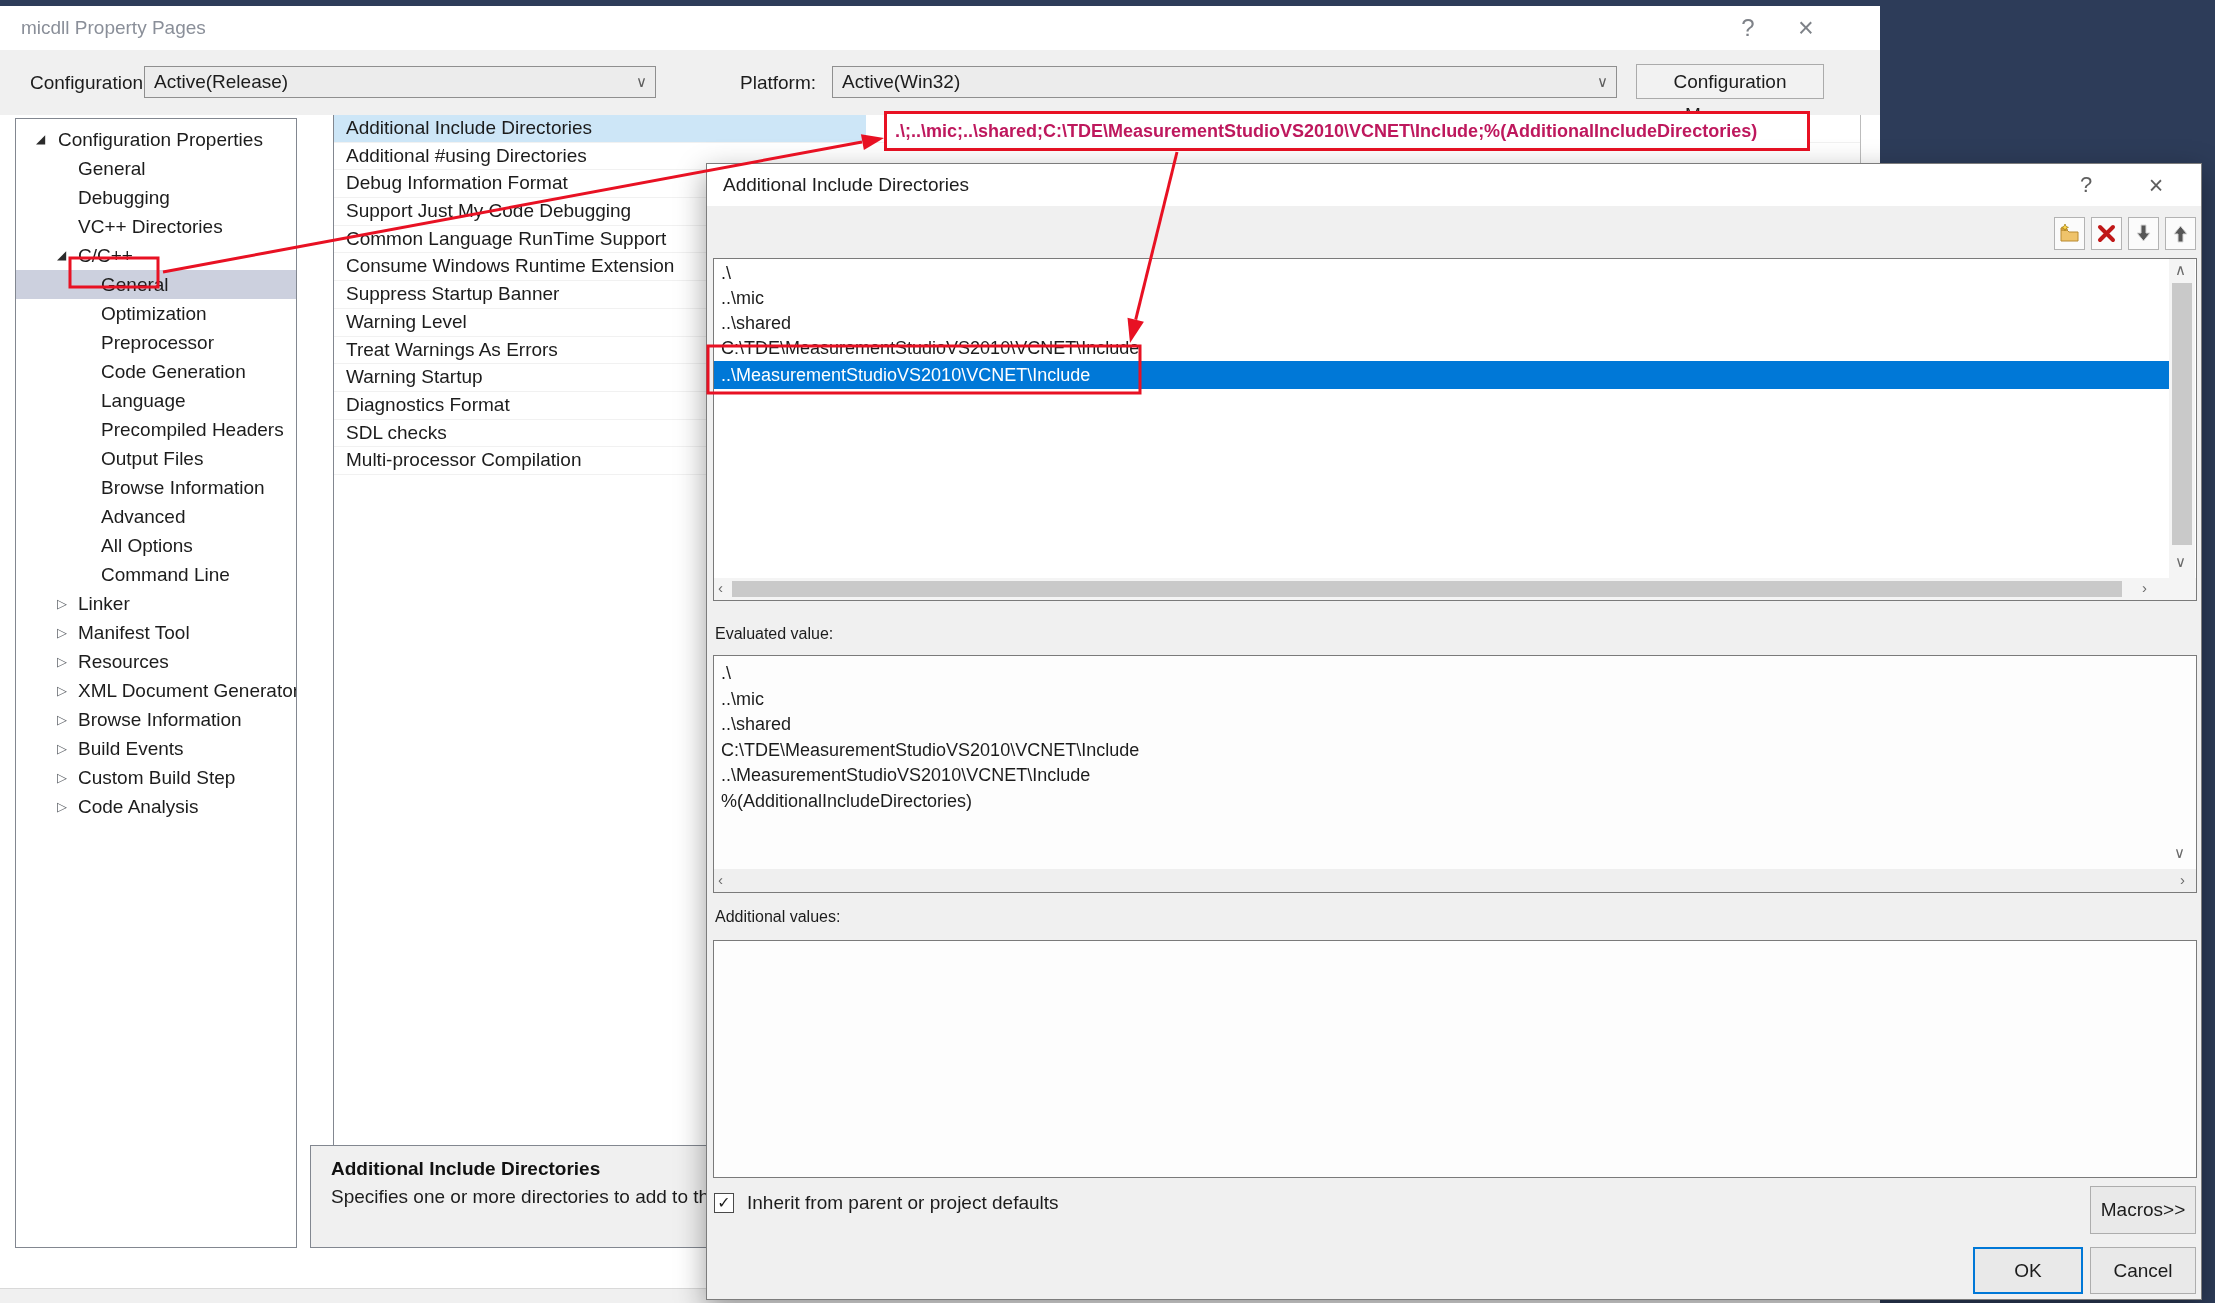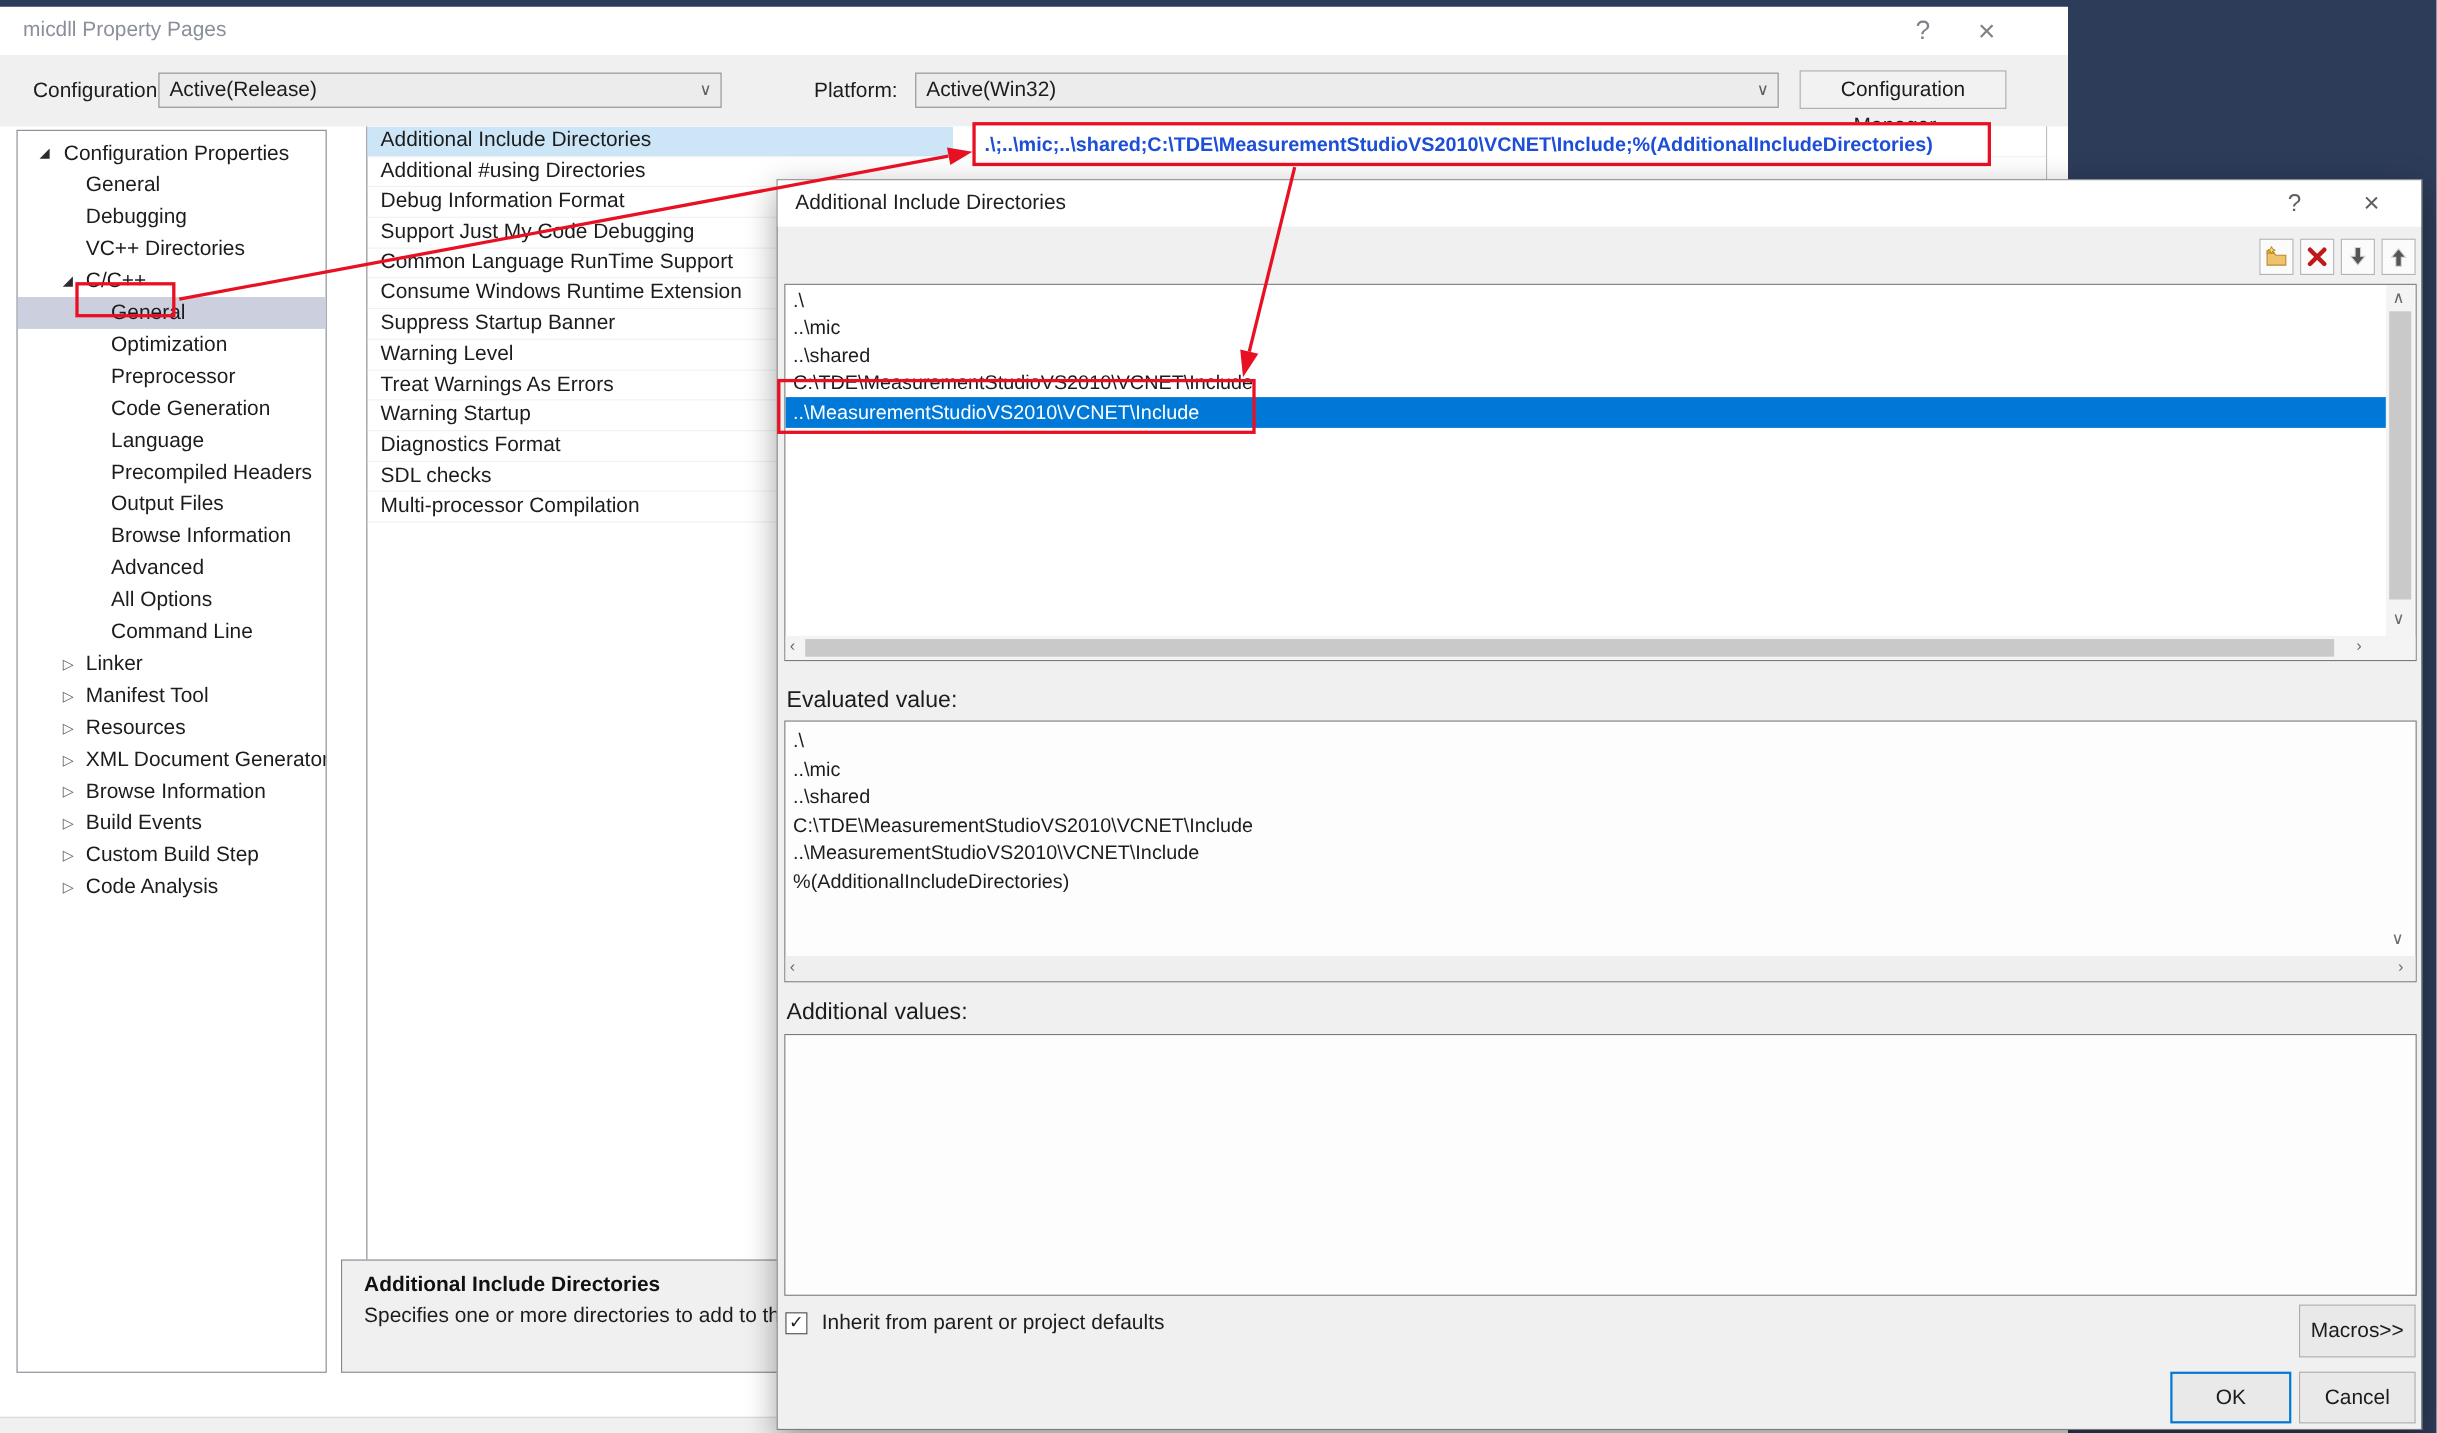--- a/index.html
+++ b/index.html
@@ -36,21 +36,21 @@
   .titem.sel{background:#ccd0de;}
   
   .propgrid{position:absolute;left:333px;top:109px;width:1528px;height:1030px;background:#fff;
             border-left:1px solid #828790;border-right:1px solid #bcbcbc;box-sizing:border-box;overflow:hidden;}
   .prow{height:26.7px;line-height:26.7px;padding-left:12px;border-bottom:1px solid #f1f1f1;
         font-size:19px;color:#1c1c1c;white-space:nowrap;}
   .prow.hl{background:linear-gradient(to right,#cde6f7 0,#cde6f7 532px,rgba(0,0,0,0) 532px);}
   .value-box{position:absolute;left:884px;top:105px;width:926px;height:40px;box-sizing:border-box;
              background:#fff;border:3px solid #e81123;z-index:5;}
   .value-box .vtext{display:block;line-height:34px;padding-left:8px;font-size:18px;font-weight:bold;
-             color:#1d4ed8;white-space:nowrap;overflow:hidden;}
+             color:#be185d;white-space:nowrap;overflow:hidden;}
   .descpane{position:absolute;left:310px;top:1139px;width:1551px;height:103px;background:#f0f0f0;
             border:1px solid #828790;box-sizing:border-box;overflow:hidden;}
   .desc-title{margin:12px 0 0 20px;font-size:19px;font-weight:bold;color:#111;}
   .desc-text{margin:6px 0 0 20px;font-size:19px;color:#1c1c1c;white-space:nowrap;}
   .bottomstrip{position:absolute;left:0;top:1282px;width:1880px;height:15px;background:#f0f0f0;
                border-top:1px solid #d9d9d9;}
   
   .dialog{position:absolute;left:706px;top:163px;width:1496px;height:1137px;background:#f0f0f0;
           border:1px solid #7c7c7c;box-sizing:border-box;box-shadow:0 10px 28px rgba(0,0,0,0.38);z-index:40;}
   .dlg-titlebar{position:absolute;left:0;top:0;width:100%;height:42px;background:#ffffff;}
@@ -64,21 +64,21 @@
   .dlg-list{position:absolute;left:6px;top:94px;width:1484px;height:343px;background:#fff;
             border:1px solid #7a7a7a;box-sizing:border-box;overflow:hidden;}
   .ditem{height:25px;line-height:25px;padding-left:7px;font-size:18px;color:#1c1c1c;white-space:nowrap;}
   .dlist-inner{position:absolute;left:0;top:2px;width:1455px;}
   .ditem.dsel{background:#0078d7;color:#fff;height:28px;line-height:28px;width:1448px;}
   .vscroll{position:absolute;left:1455px;top:0;width:26px;height:319px;background:#f4f4f4;}
   .vthumb{position:absolute;left:3px;top:24px;width:20px;height:262px;background:#c9c9c9;}
   .schev{position:absolute;color:#6a6a6a;font-size:15px;}
   .hscroll{position:absolute;left:0;top:319px;width:1482px;height:22px;background:#f4f4f4;}
   .hthumb{position:absolute;left:18px;top:3px;width:1390px;height:16px;background:#c9c9c9;}
-  .dlg-label{position:absolute;left:8px;font-size:21px;color:#1c1c1c;}
+  .dlg-label{position:absolute;left:8px;font-size:16px;color:#1c1c1c;}
   .dlg-eval{position:absolute;left:6px;top:491px;width:1484px;height:238px;background:#fdfdfd;
             border:1px solid #7a7a7a;box-sizing:border-box;overflow:hidden;}
   .eline{height:25.5px;line-height:25.5px;padding-left:7px;font-size:18px;color:#1c1c1c;white-space:nowrap;}
   .eval-inner{position:absolute;left:0;top:5px;width:1450px;}
   .ehscroll{position:absolute;left:0;top:213px;width:1482px;height:23px;background:#efefef;}
   .dlg-inherited{position:absolute;left:6px;top:776px;width:1484px;height:238px;background:#fdfdfd;
             border:1px solid #7a7a7a;box-sizing:border-box;}
   .checkbox{position:absolute;left:7px;top:1029px;width:20px;height:20px;box-sizing:border-box;
             background:#fff;border:1px solid #4a4a4a;text-align:center;}
   .checkbox .chk{display:block;line-height:18px;font-size:16px;color:#1a1a1a;}

